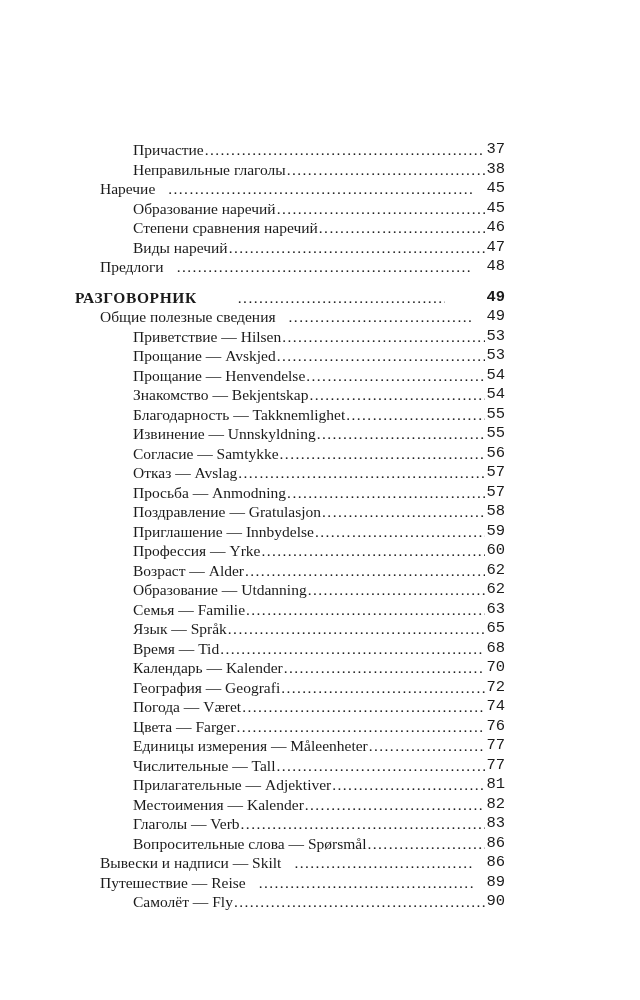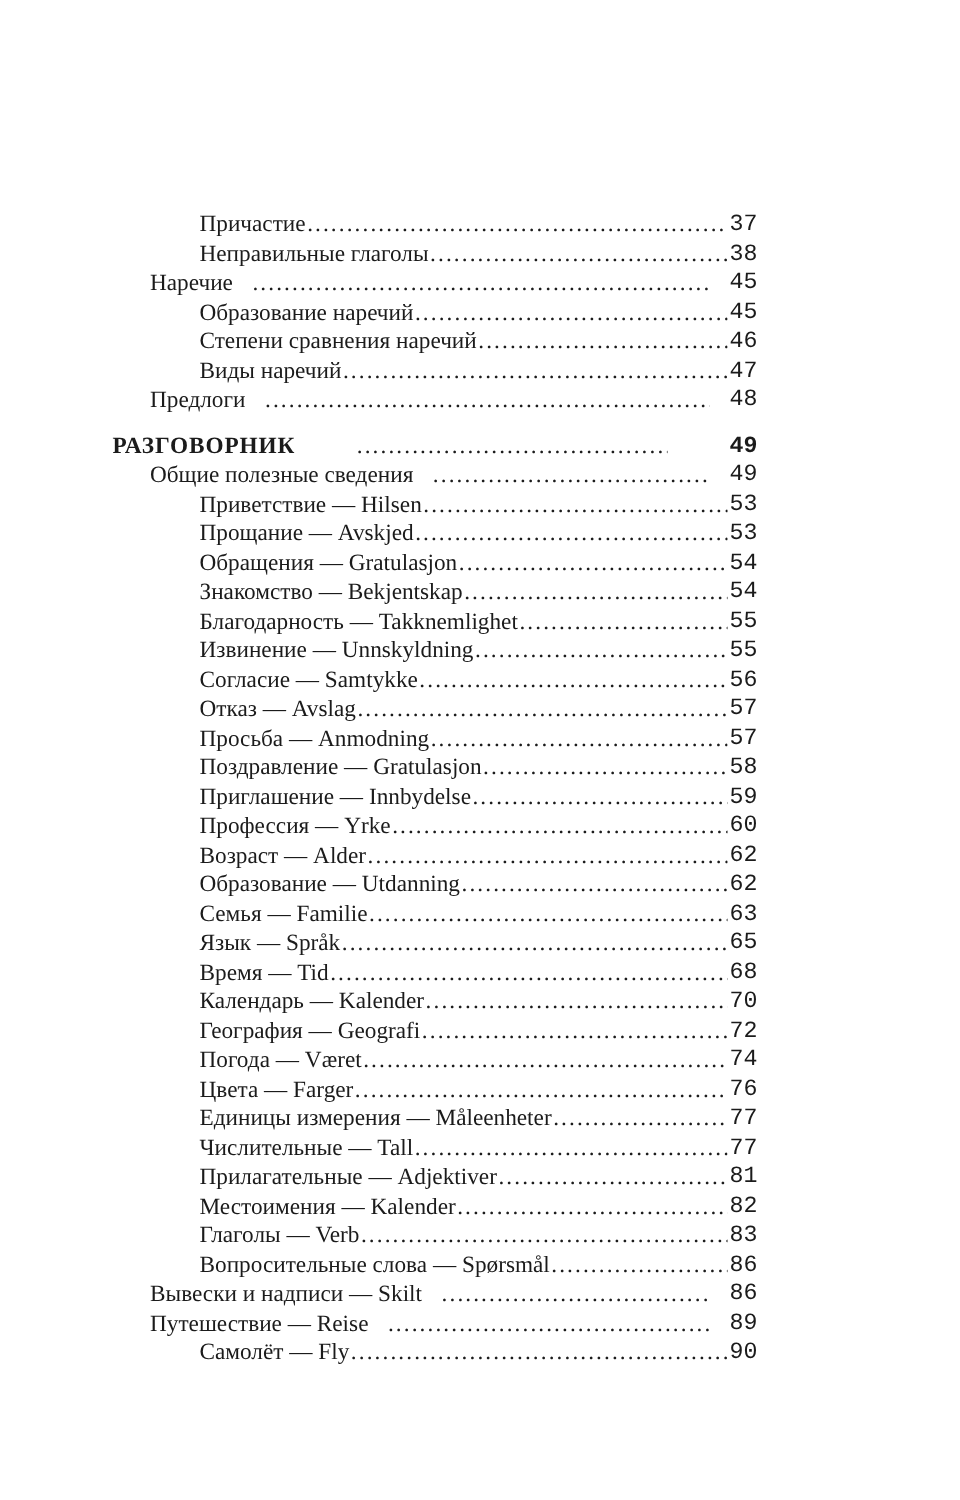--- a/index.html
+++ b/index.html
@@ -114,21 +114,21 @@
         <span class="title">Приветствие — Hilsen</span>
         <span class="leader"></span>
         <span class="page">53</span>
       </div>
       <div class="row level-2">
         <span class="title">Прощание — Avskjed</span>
         <span class="leader"></span>
         <span class="page">53</span>
       </div>
       <div class="row level-2">
-        <span class="title">Обращения — Gratulasjon</span>
+        <span class="title">Прощание — Henvendelse</span>
         <span class="leader"></span>
         <span class="page">54</span>
       </div>
       <div class="row level-2">
         <span class="title">Знакомство — Bekjentskap</span>
         <span class="leader"></span>
         <span class="page">54</span>
       </div>
       <div class="row level-2">
         <span class="title">Благодарность — Takknemlighet</span>

